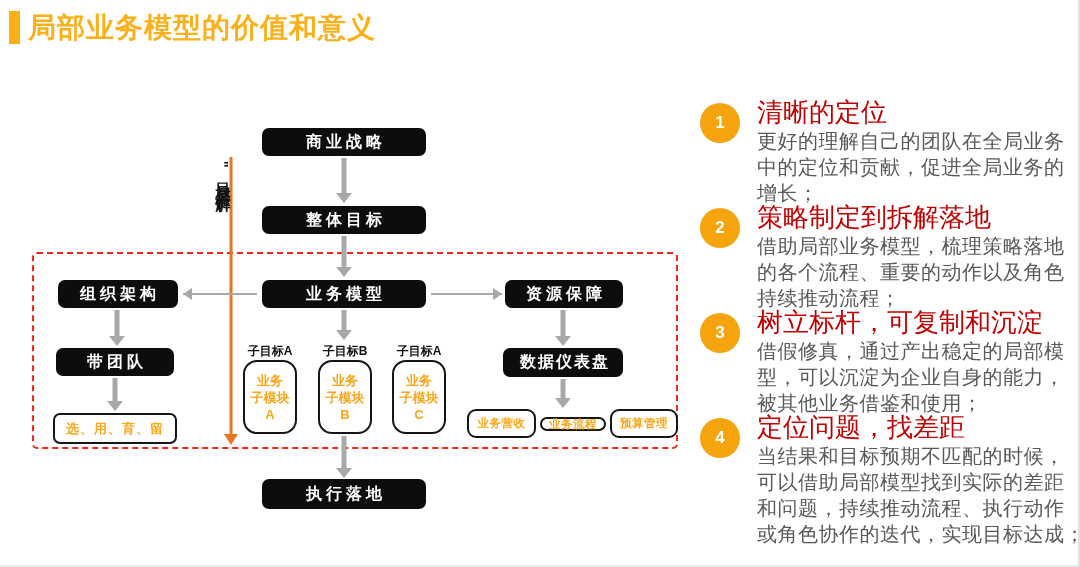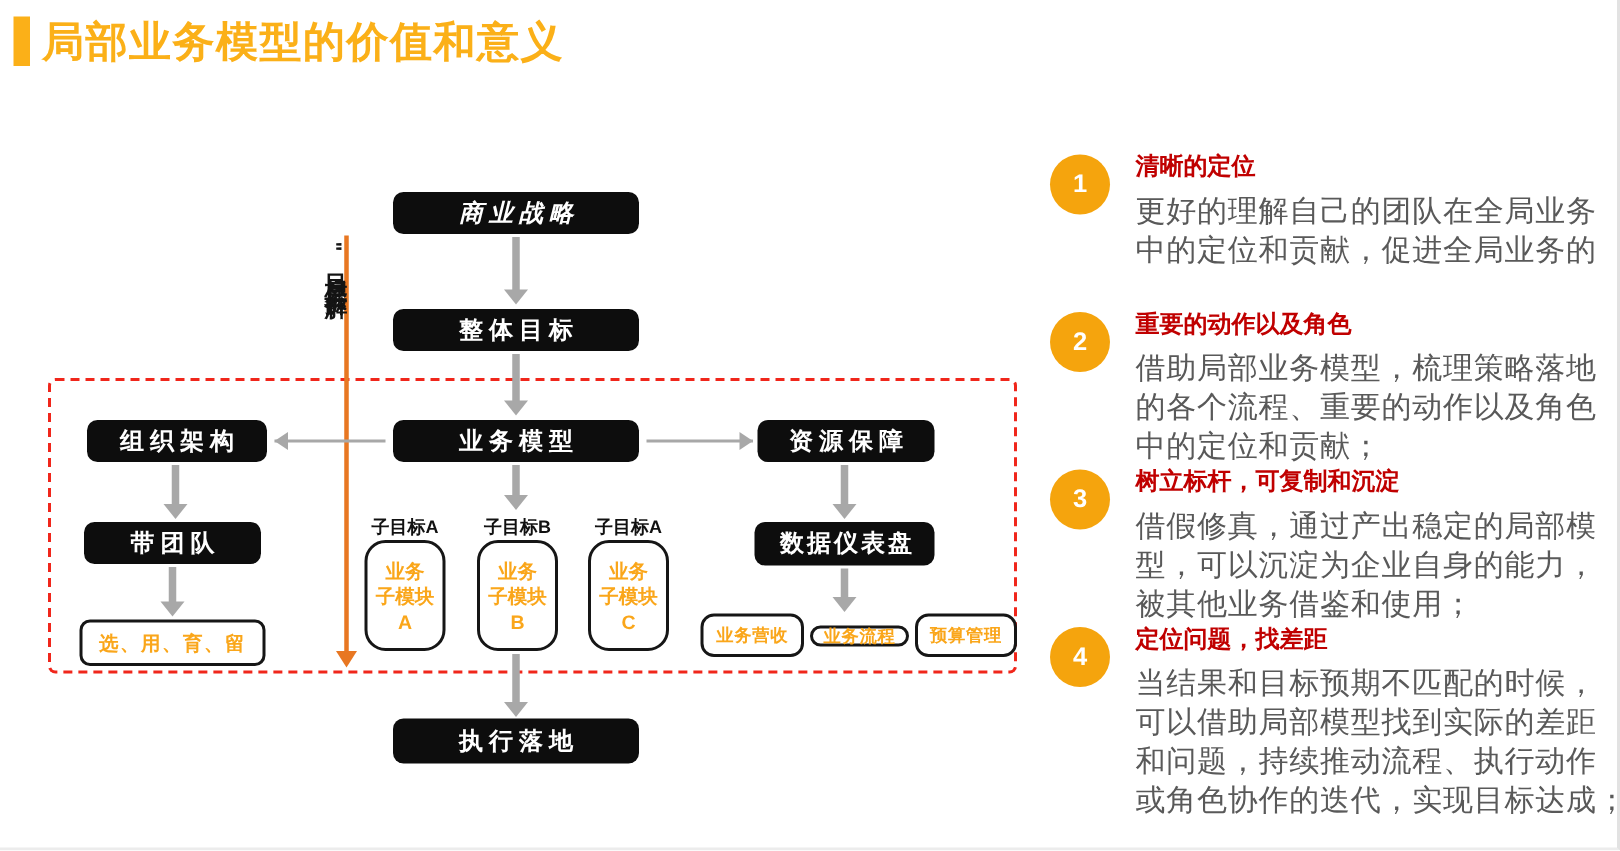--- a/index.html
+++ b/index.html
@@ -55,40 +55,40 @@
   .vertical-label{position:absolute;writing-mode:vertical-rl;text-orientation:upright;
     font-size:15px;font-weight:700;color:#141414;letter-spacing:3px;line-height:20px;}
   .vertical-label .q{text-orientation:mixed;font-size:14px;}
 
   
   .point{position:absolute;left:700px;width:376px;}
   .point .circle{position:absolute;left:0;top:3px;width:40px;height:40px;border-radius:50%;
     background:var(--circle-orange,#F5A40D);color:#fff;font-size:17px;font-weight:700;
     display:flex;align-items:center;justify-content:center;}
   .point .content{margin-left:57px;}
-  .point .p-title{color:var(--title-red,#C00000);font-size:16px;font-weight:700;line-height:24px;margin-bottom:4px;white-space:nowrap;}
+  .point .p-title{color:var(--title-red,#C00000);font-size:26px;font-weight:400;line-height:24px;margin-bottom:4px;white-space:nowrap;}
   .point .p-line{color:var(--body-gray,#595959);font-size:20px;line-height:26px;letter-spacing:0.5px;white-space:nowrap;}
 </style>
 </head>
 <body>
 
 <div class="slide">
 
   <div class="accent-bar"></div>
   <h1 class="page-title">局部业务模型的价值和意义</h1>
 
   <div class="dashed-frame" style="left:32px;top:252px;width:646px;height:197px;"></div>
 
   <div class="orange-arrow" style="left:224px;top:157px;height:288px;">
     <div class="shaft"></div>
     <div class="head"></div>
   </div>
   <div class="vertical-label" style="left:213px;top:161px;"><span class="q">"</span><span>目标层层拆解</span><span class="q">"</span></div>
 
-  <div class="node" style="left:262px;top:128px;width:164px;height:28px;font-style:italic;">商业战略</div>
+  <div class="node" style="left:262px;top:128px;width:164px;height:28px;">商业战略</div>
   <div class="varrow" style="left:335px;top:158px;height:45px;">
       <div class="shaft"></div>
       <div class="head"></div>
     </div>
   <div class="node" style="left:262px;top:206px;width:164px;height:28px;">整体目标</div>
   <div class="varrow" style="left:335px;top:236px;height:41px;">
       <div class="shaft"></div>
       <div class="head"></div>
     </div>
 
@@ -156,29 +156,30 @@
       <div class="head"></div>
     </div>
   <div class="node" style="left:262px;top:479px;width:164px;height:30px;">执行落地</div>
 
   <div class="point" style="top:100px;">
     <div class="circle">1</div>
     <div class="content">
       <div class="p-title">清晰的定位</div>
       <div class="p-line">更好的理解自己的团队在全局业务</div>
       <div class="p-line">中的定位和贡献，促进全局业务的</div>
+      <div class="p-line">增长；</div>
     </div>
   </div>
   <div class="point" style="top:205px;">
     <div class="circle">2</div>
     <div class="content">
-      <div class="p-title">重要的动作以及角色</div>
+      <div class="p-title">策略制定到拆解落地</div>
       <div class="p-line">借助局部业务模型，梳理策略落地</div>
       <div class="p-line">的各个流程、重要的动作以及角色</div>
-      <div class="p-line">中的定位和贡献；</div>
+      <div class="p-line">持续推动流程；</div>
     </div>
   </div>
   <div class="point" style="top:310px;">
     <div class="circle">3</div>
     <div class="content">
       <div class="p-title">树立标杆，可复制和沉淀</div>
       <div class="p-line">借假修真，通过产出稳定的局部模</div>
       <div class="p-line">型，可以沉淀为企业自身的能力，</div>
       <div class="p-line">被其他业务借鉴和使用；</div>
     </div>

